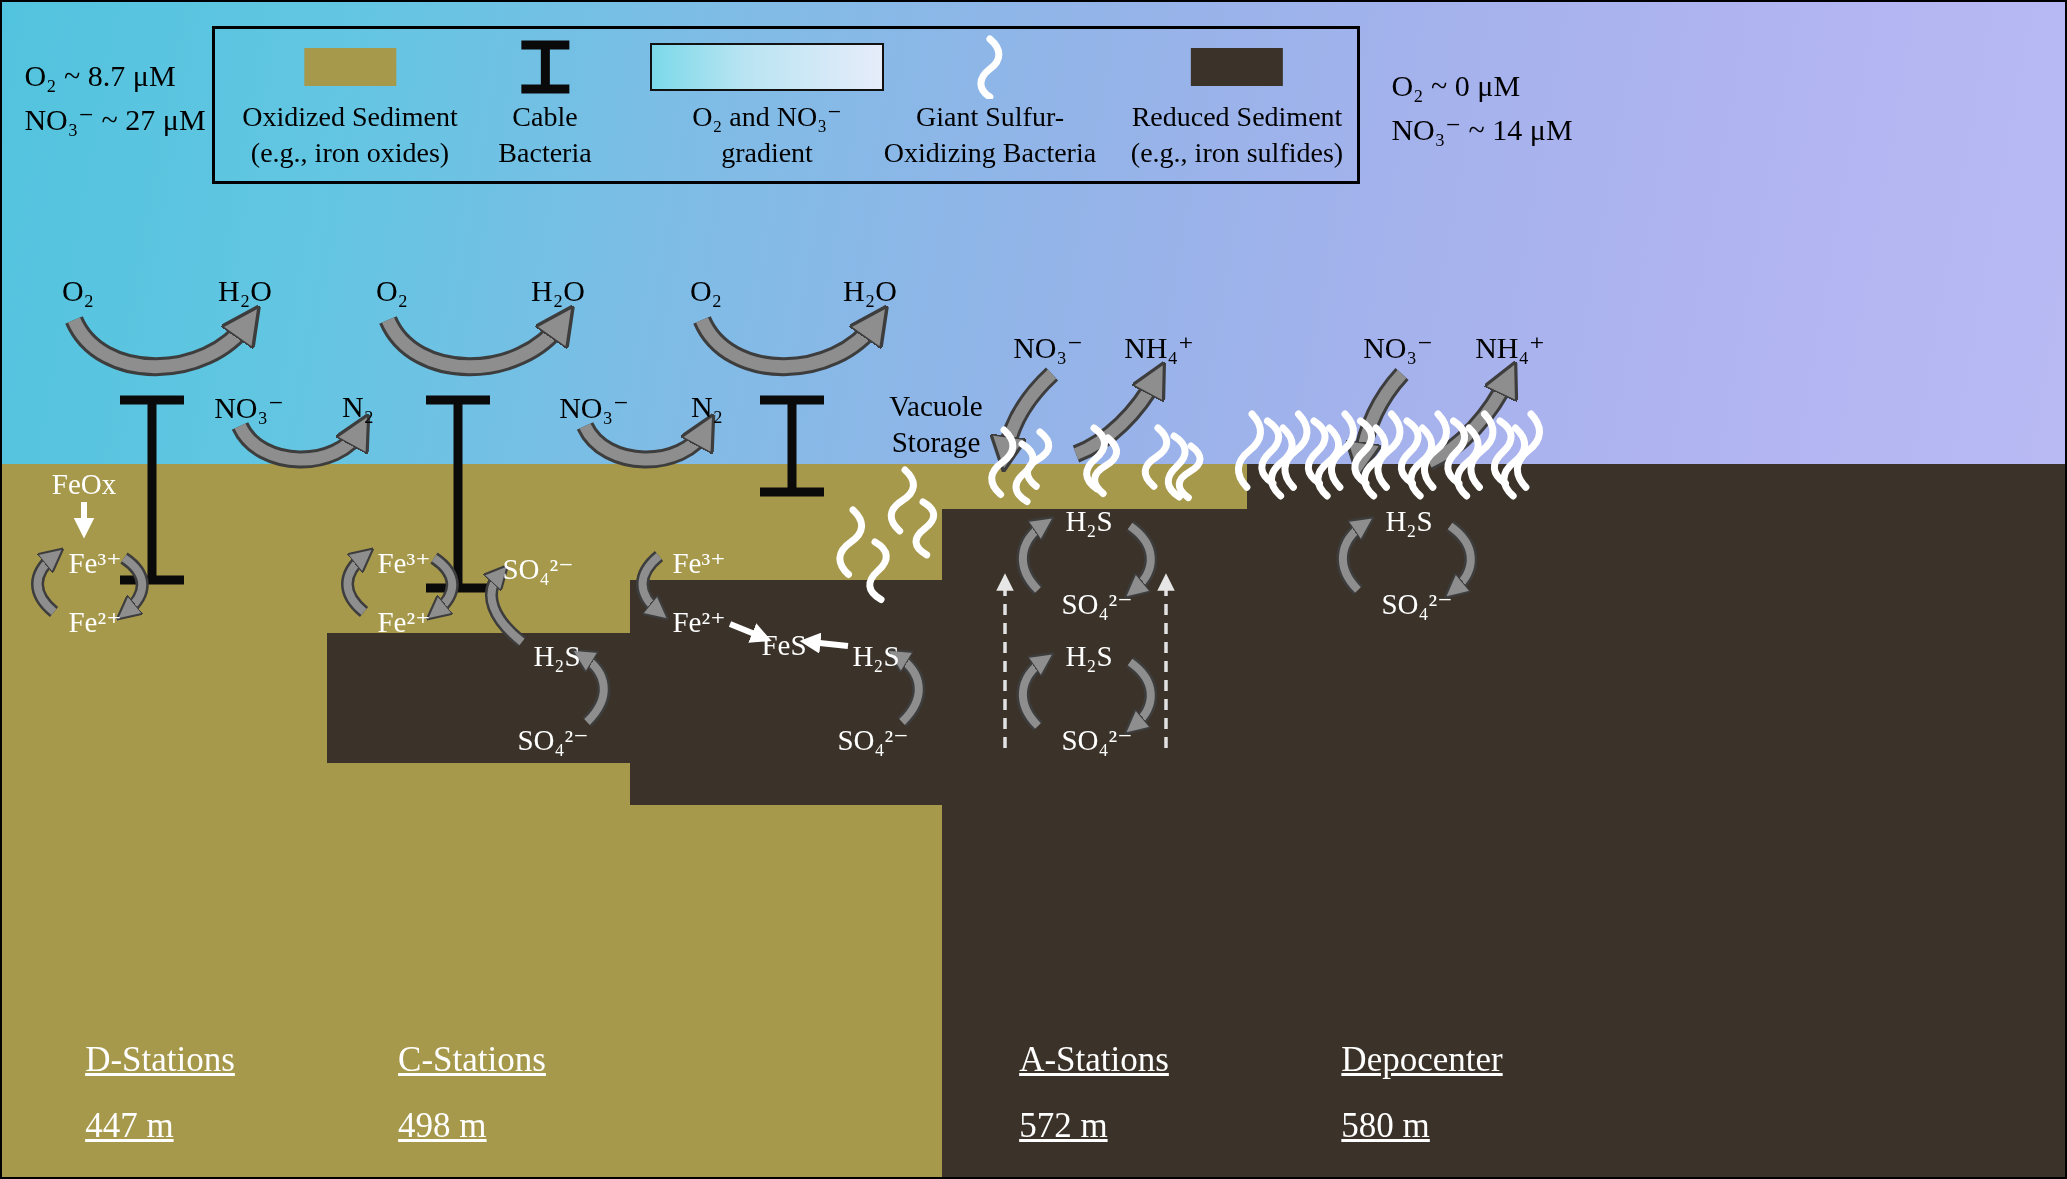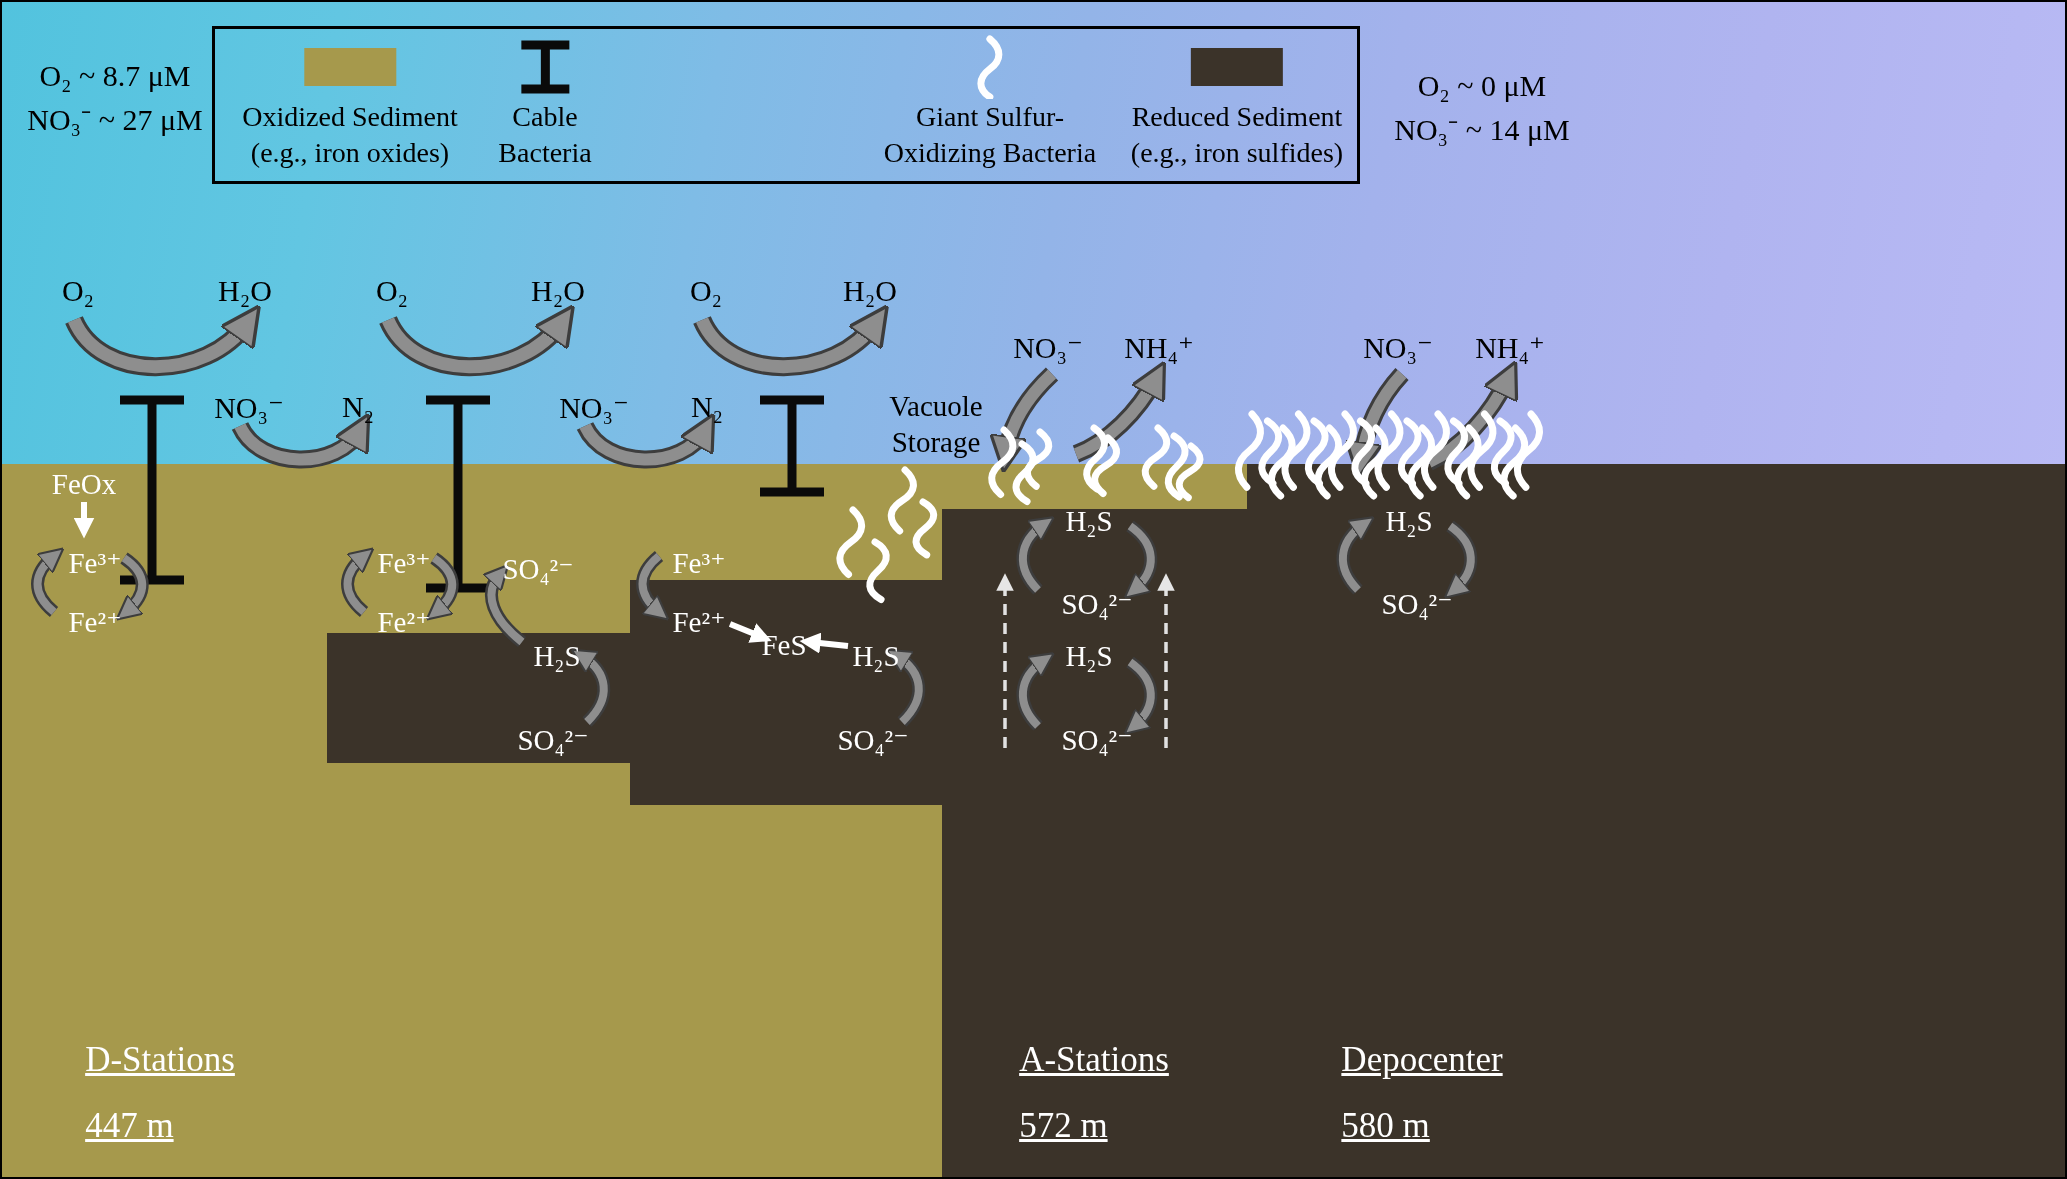--- a/index.html
+++ b/index.html
@@ -12,21 +12,21 @@
   .olive{position:absolute;left:0;top:462px;width:2067px;height:717px;background:#a6994c;}
   .dk{position:absolute;background:#3b3329;}
   .dk-c{left:325px;top:631px;width:303px;height:130px;}
   .dk-b{left:628px;top:578px;width:312px;height:225px;}
   .dk-a{left:940px;top:507px;width:305px;height:672px;}
   .dk-d{left:1245px;top:462px;width:822px;height:717px;}
   svg.ov{position:absolute;left:0;top:0;}
   .lbl{position:absolute;transform:translateX(-50%);font-size:30px;color:#000;white-space:nowrap;}
   .lbl.w{color:#fff;font-size:29px;}
   .vac{position:absolute;left:934px;top:386px;transform:translateX(-50%);font-size:29px;line-height:1.25;text-align:center;color:#000;}
-  .cond{position:absolute;transform:translateX(-50%);font-size:30px;color:#000;text-align:center;line-height:1.45;white-space:nowrap;font-family:Liberation Serif, serif;}
+  .cond{position:absolute;transform:translateX(-50%);font-size:30px;color:#000;text-align:left;line-height:1.45;white-space:nowrap;}
   .station{position:absolute;transform:translateX(-50%);color:#fff;white-space:nowrap;text-decoration:underline;}
   .station .sn{font-size:35px;}
   .station .sd{font-size:35px;margin-top:26px;}
   .legend{position:absolute;left:210px;top:24px;width:1148px;height:158px;border:3px solid #000;box-sizing:border-box;}
   .li{position:absolute;top:6px;transform:translateX(-50%);display:flex;flex-direction:column;align-items:center;}
   .swb{height:64px;display:flex;align-items:center;justify-content:center;}
   .sw-oliv{width:92px;height:38px;background:#a6994c;}
   .sw-dark{width:92px;height:38px;background:#3b3329;}
   .sw-grad{width:230px;height:44px;border:2px solid #111;background:linear-gradient(90deg,#7bd9e9 0%,#b9e4f2 40%,#e6ecfa 100%);}
   .ll{font-size:28px;line-height:1.28;color:#000;text-align:center;white-space:nowrap;}
@@ -165,20 +165,27 @@
       <div class="swb">
         <svg width="66" height="58">
           <line x1="33" y1="7" x2="33" y2="51" stroke="#0a0a0a" stroke-width="9"></line>
           <line x1="9" y1="7" x2="57" y2="7" stroke="#0a0a0a" stroke-width="9"></line>
           <line x1="9" y1="51" x2="57" y2="51" stroke="#0a0a0a" stroke-width="9"></line>
         </svg>
       </div>
       <div class="ll">Cable</div>
       <div class="ll">Bacteria</div>
     </div>
+    <div class="li" style="left:552px">
+      <div class="swb">
+          <div class="sw-grad"></div>
+        </div>
+      <div class="ll">O₂ and NO₃⁻</div>
+      <div class="ll">gradient</div>
+    </div>
     <div class="li" style="left:775px">
       <div class="swb">
         <svg width="40" height="64">
           <path d="M20 4 C 32 14, 32 25, 20 34 C 8 43, 8 54, 20 62" stroke="#ffffff" stroke-width="7" fill="none" stroke-linecap="round"></path>
         </svg>
       </div>
       <div class="ll">Giant Sulfur-</div>
       <div class="ll">Oxidizing Bacteria</div>
     </div>
     <div class="li" style="left:1022px">
@@ -242,20 +249,24 @@
   <div class="lbl w" style="left:1087px;top:638px">H₂S</div>
   <div class="lbl w" style="left:1095px;top:721px">SO₄²⁻</div>
 
   <div class="lbl w" style="left:1407px;top:503px">H₂S</div>
   <div class="lbl w" style="left:1415px;top:585px">SO₄²⁻</div>
 
   <div class="station" style="left:158px;top:1038px">
     <div class="sn">D-Stations</div>
     <div class="sd">447 m</div>
   </div>
+  <div class="station" style="left:470px;top:1038px">
+    <div class="sn">C-Stations</div>
+    <div class="sd">498 m</div>
+  </div>
   <div class="station" style="left:1092px;top:1038px">
     <div class="sn">A-Stations</div>
     <div class="sd">572 m</div>
   </div>
   <div class="station" style="left:1420px;top:1038px">
     <div class="sn">Depocenter</div>
     <div class="sd">580 m</div>
   </div>
 
 </div>

